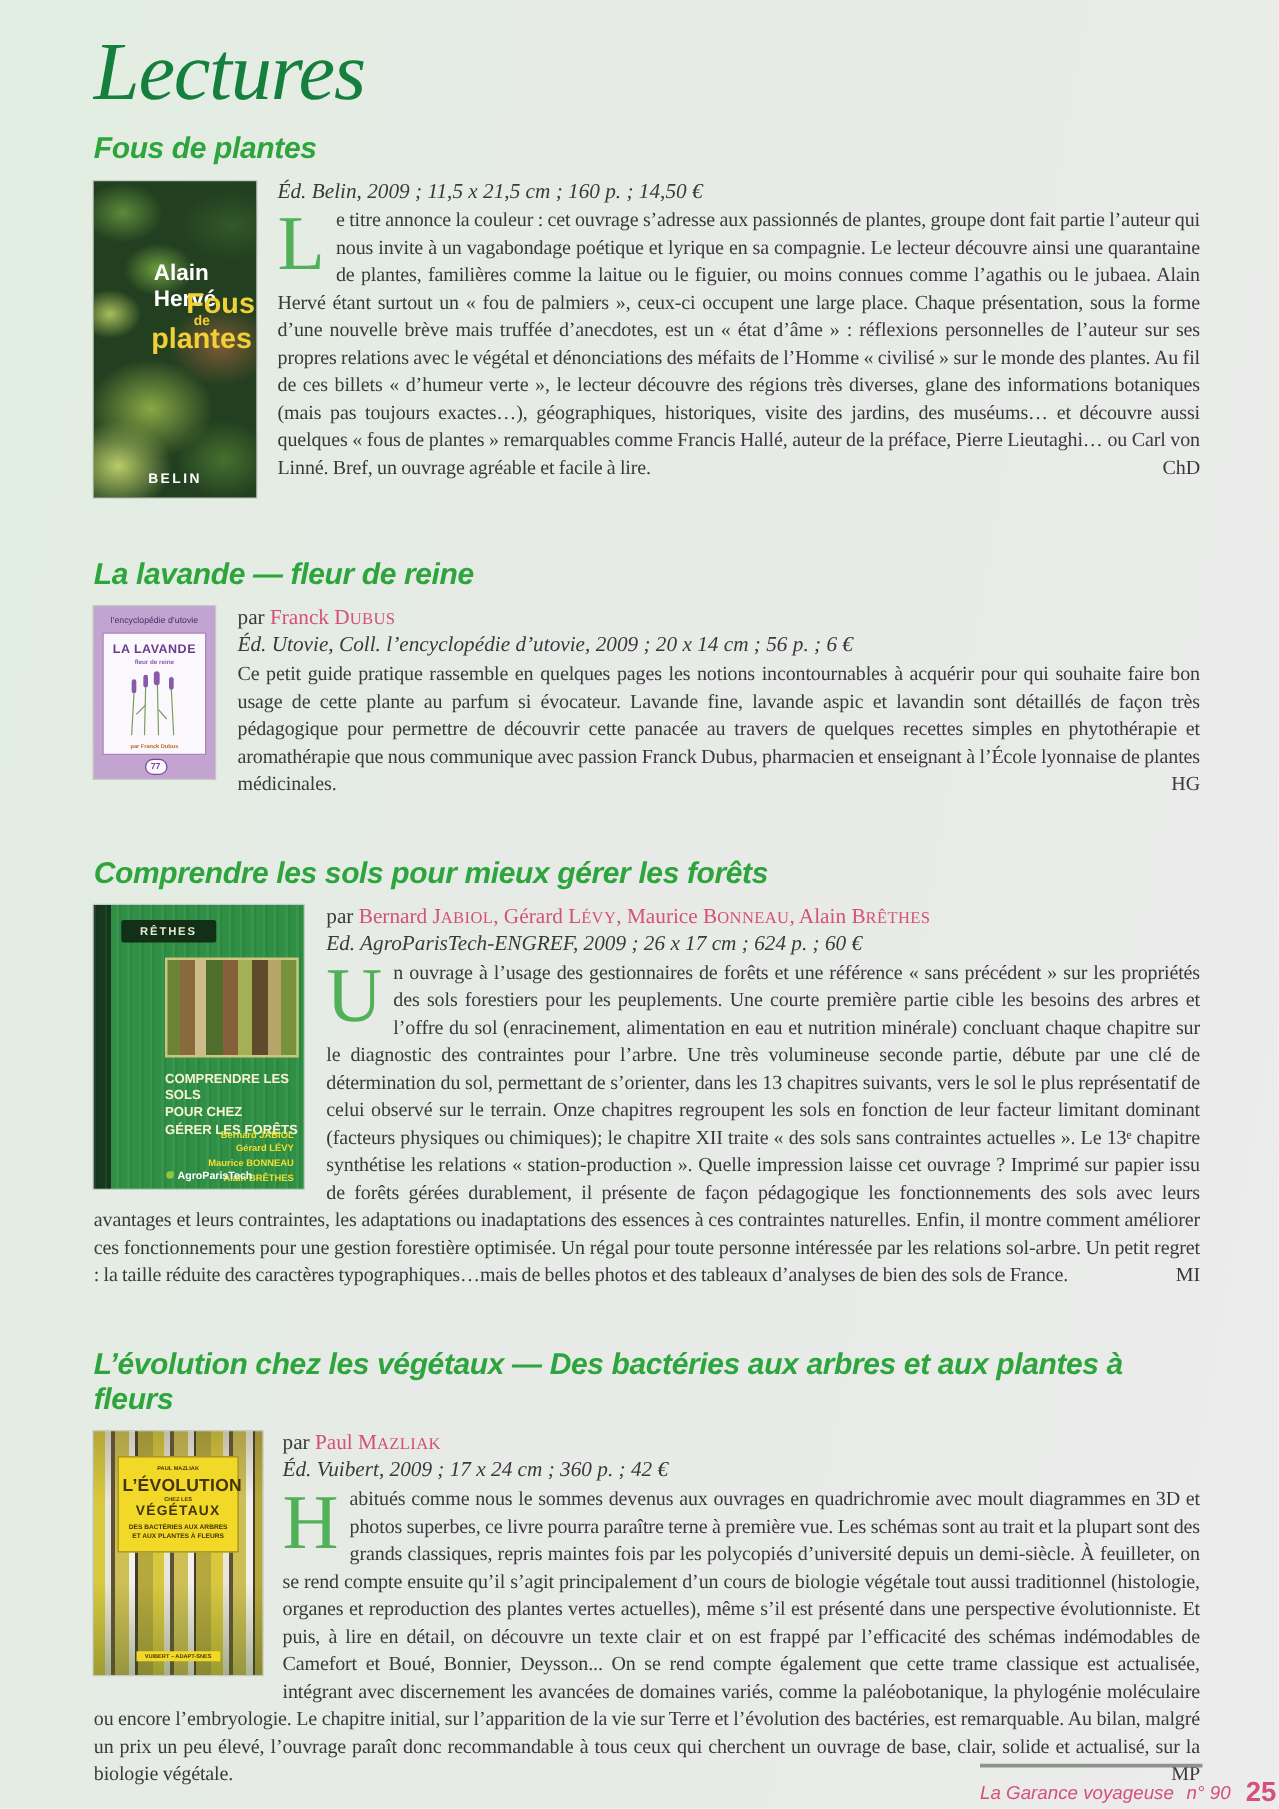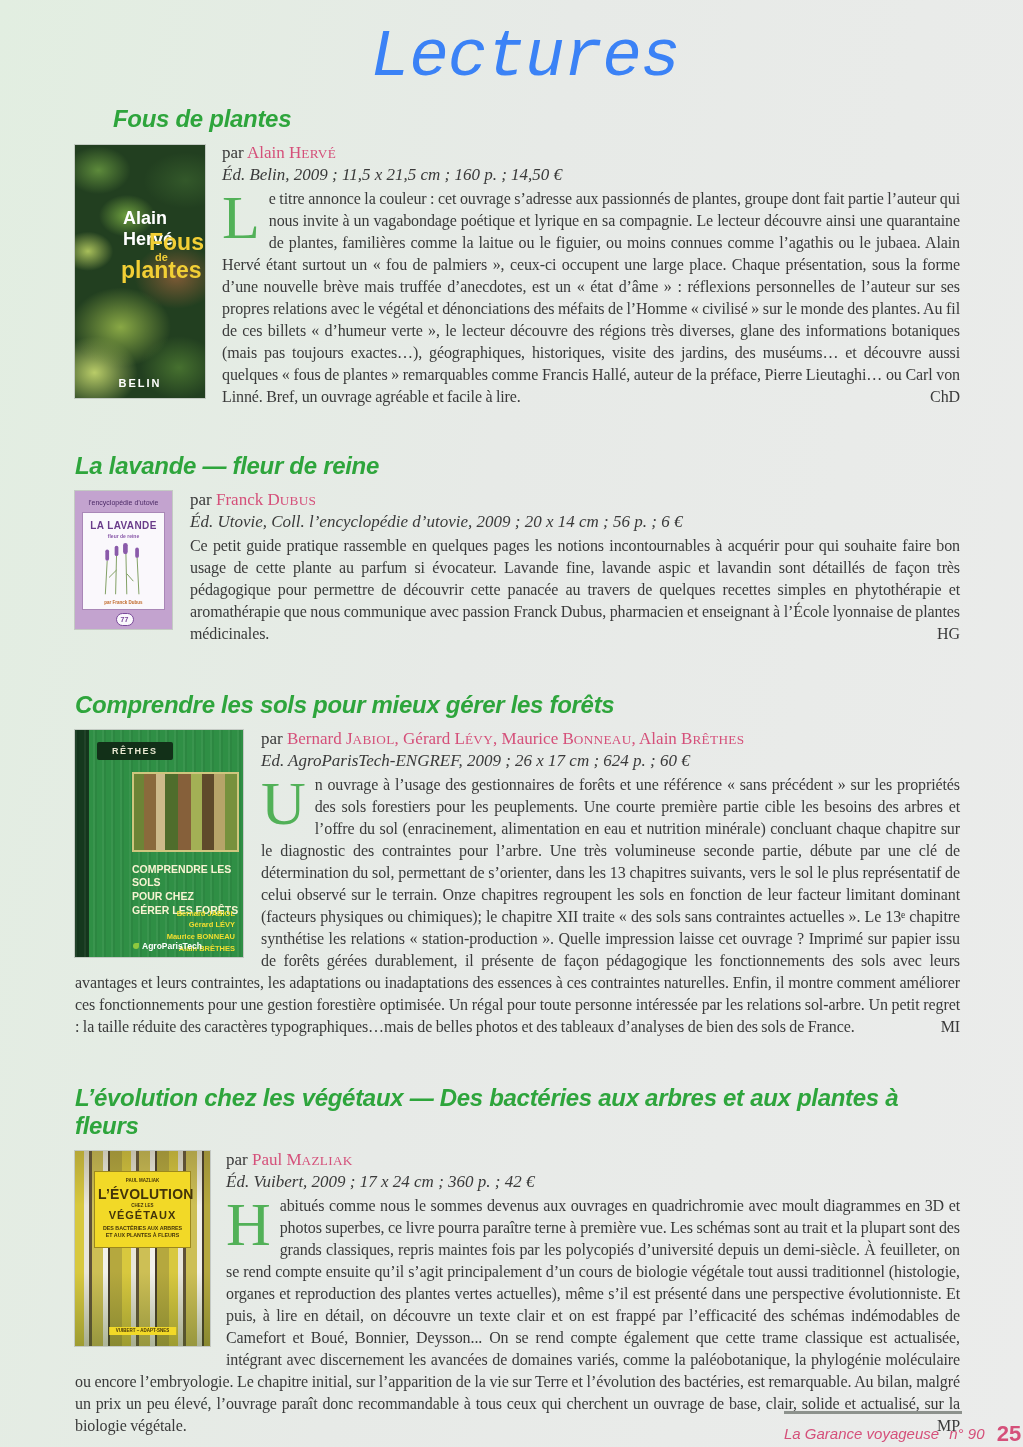--- a/index.html
+++ b/index.html
@@ -3,29 +3,29 @@
 <meta charset="utf-8">
 <style>
   html,body{margin:0;padding:0;}
   body{
     width:1023px;height:1447px;position:relative;overflow:hidden;
     background:linear-gradient(100deg,#e2eee1 0%,#e7eae7 45%,#ebeceb 100%);
     font-family:"Liberation Serif",serif;color:#3a3a3a;
   }
   .page{padding:0 63px 0 75px;}
   h1.lectures{
-    font-family:Liberation Mono, monospace;font-style:italic;font-weight:400;
-    color:#3b82f6;font-size:66px;line-height:0.95;letter-spacing:-1px;
-    text-align:center;margin:0 -15px 0 0;padding-top:27px;
+    font-family:Liberation Serif, serif;font-style:italic;font-weight:400;
+    color:#15803d;font-size:66px;line-height:0.95;letter-spacing:-1px;
+    text-align:left;margin:0 -15px 0 0;padding-top:27px;
   }
   h2.rtitle{
     font-family:"Liberation Sans",sans-serif;font-style:italic;font-weight:bold;
     color:#2ea53c;font-size:24px;letter-spacing:-0.3px;margin:0 0 9px 0;
   }
-  .r1 h2{margin-top:15px;margin-left:38px;}
+  .r1 h2{margin-top:15px;}
   .r2 h2{margin-top:44px;}
   .r3 h2{margin-top:46px;}
   .r4 h2{margin-top:46px;}
   section.review{display:flow-root;}
   .byline{font-size:17px;line-height:21px;}
   .byline .authors{color:#d5507a;}
   .authors .sc{font-size:0.78em;letter-spacing:0.3px;}
   .edition{font-style:italic;font-size:17px;line-height:22px;margin-bottom:1px;}
   p.text{
     margin:2px 0 0 0;text-align:justify;font-size:16px;line-height:22px;
@@ -123,24 +123,20 @@
   <h1 class="lectures">Lectures</h1>
 
   <section class="review r1">
     <h2 class="rtitle">Fous de plantes</h2>
     <div class="cover cover1">
       <span class="c1-author">Alain Hervé</span>
       <span class="c1-t1">Fous</span>
       <span class="c1-t2">de</span>
       <span class="c1-t3">plantes</span>
       <span class="c1-pub">BELIN</span>
-    </div>
-    <div class="byline">
-      <span>par</span>
-      <span class="authors">Alain H<span class="sc">ERVÉ</span></span>
     </div>
     <div class="edition">Éd. Belin, 2009 ; 11,5 x 21,5 cm ; 160 p. ; 14,50 €</div>
     <p class="text"><span class="dropcap">L</span><span>e titre annonce la couleur : cet ouvrage s’adresse aux passionnés de plantes, groupe dont fait partie l’auteur qui nous invite à un vagabondage poétique et lyrique en sa compagnie. Le lecteur découvre ainsi une quarantaine de plantes, familières comme la laitue ou le figuier, ou moins connues comme l’agathis ou le jubaea. Alain Hervé étant surtout un « fou de palmiers », ceux-ci occupent une large place. Chaque présentation, sous la forme d’une nouvelle brève mais truffée d’anecdotes, est un « état d’âme » : réflexions personnelles de l’auteur sur ses propres relations avec le végétal et dénonciations des méfaits de l’Homme « civilisé » sur le monde des plantes. Au fil de ces billets « d’humeur verte », le lecteur découvre des régions très diverses, glane des informations botaniques (mais pas toujours exactes…), géographiques, historiques, visite des jardins, des muséums… et découvre aussi quelques « fous de plantes » remarquables comme Francis Hallé, auteur de la préface, Pierre Lieutaghi… ou Carl von Linné. Bref, un ouvrage agréable et facile à lire.</span><span class="sig">ChD</span></p>
   </section>
 
   <section class="review r2">
     <h2 class="rtitle">La lavande — fleur de reine</h2>
     <div class="cover cover2">
       <span class="c2-series">l’encyclopédie d’utovie</span>
       <div class="c2-panel">

